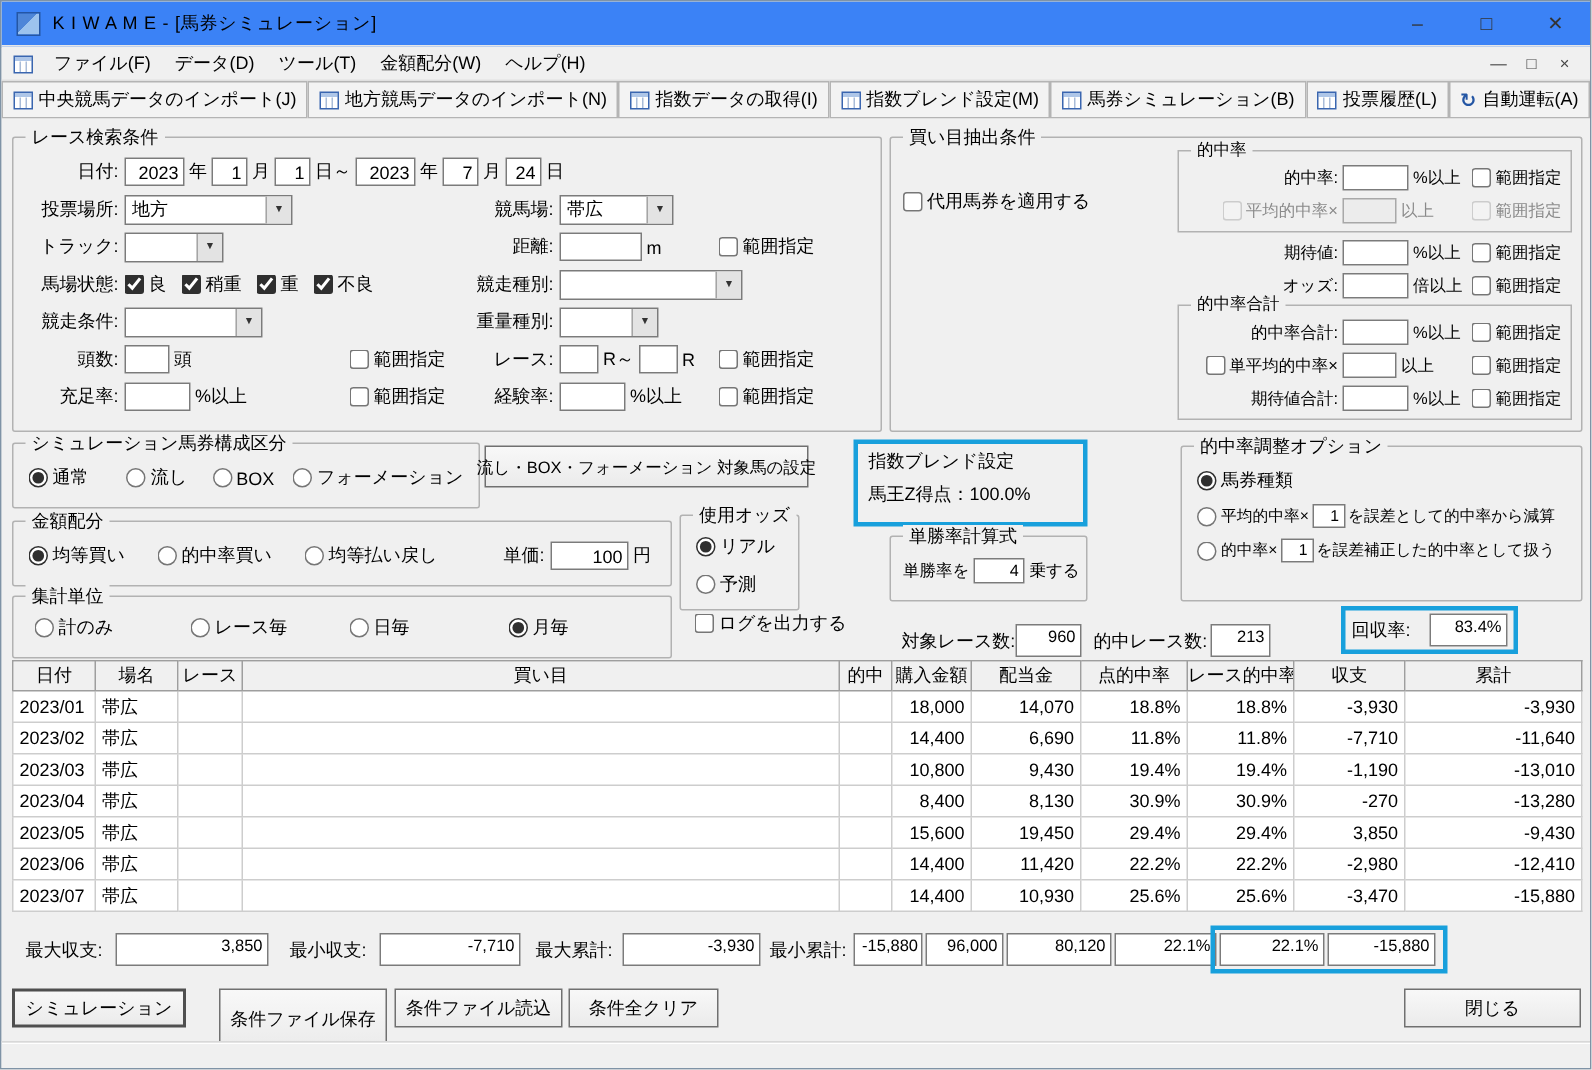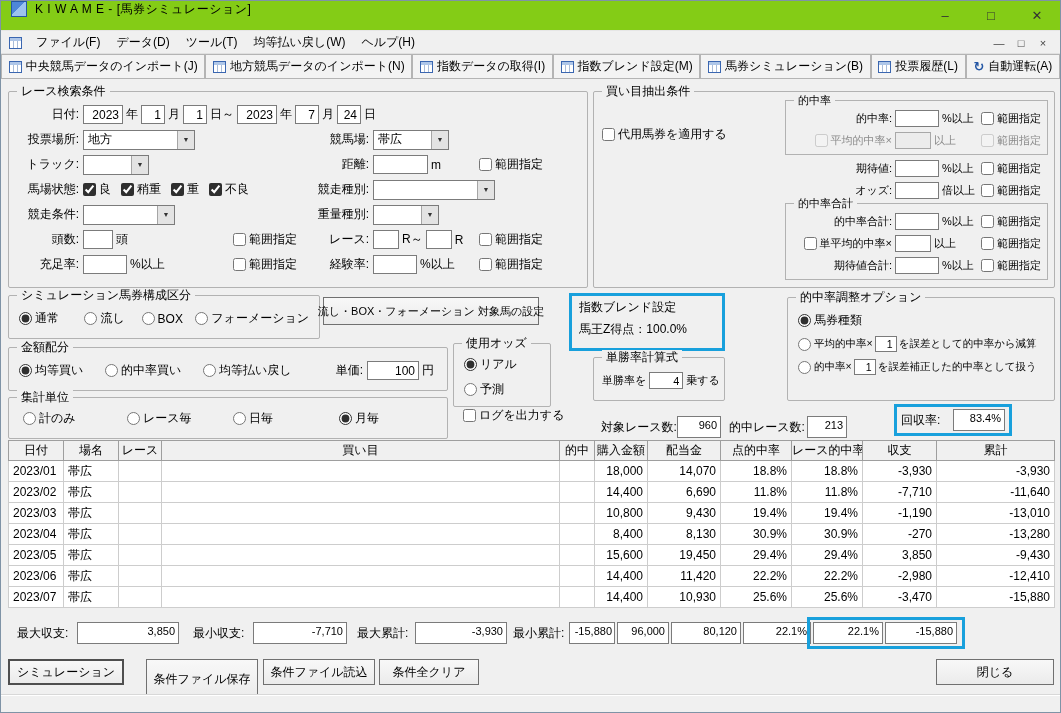--- a/index.html
+++ b/index.html
@@ -1,19 +1,19 @@
 <!DOCTYPE html>
 <html style="--hl: #18a0dc;"><head>
 <meta charset="utf-8">
 <style>
 :root{--hl:#18a0dc}
 *{box-sizing:border-box;margin:0;padding:0}
 body{font-family:"Liberation Sans","DejaVu Sans",sans-serif;font-size:12px;color:#000;background:#cfcfcf}
 .window{position:relative;width:1061px;height:713px;background:#f0f0f0;border:1px solid #7f93a6;overflow:hidden}
-.titlebar{position:absolute;left:0;top:0;right:0;height:30px;background:#84cc16;display:flex;border-bottom:1px solid #e6e6e6}
+.titlebar{position:absolute;left:0;top:0;right:0;height:30px;background:#3b82f6;display:flex;align-items:center;border-bottom:1px solid #e6e6e6}
 .app-ico{width:16px;height:16px;margin:0 8px 0 10px;border:1px solid #2456a4;background:linear-gradient(135deg,#4e86d8 0 45%,#9cc3ee 45%);flex:none}
 .title-text{letter-spacing:.5px;white-space:nowrap}
 .cap-btns{margin-left:auto;display:flex;height:100%}
 .cap-btn{width:46px;height:100%;display:flex;align-items:center;justify-content:center;font-size:13px;color:#333}
 .menubar{position:absolute;left:0;top:31px;right:0;height:22px;background:#f0f0f0;display:flex;align-items:center;border-bottom:1px solid #e0e0e0}
 .menu-item{padding:3px 8px;white-space:nowrap}
 .mdi-ctl{margin-left:auto;display:flex;align-items:center;padding-right:6px;color:#444}
 .mdi-btn{width:22px;text-align:center;font-size:11px}
 .toolbar{position:absolute;left:0;top:53px;right:0;height:25px;display:flex}
 .tbtn{flex:1 1 auto;display:flex;align-items:center;justify-content:center;gap:4px;border:1px solid #b4b4b4;background:#f3f3f3;white-space:nowrap;padding:0 4px}
@@ -74,21 +74,21 @@
       <div class="cap-btn">□</div>
       <div class="cap-btn">✕</div>
     </div>
   </div>
 
   <div class="menubar">
     <div class="tblico" style="margin:0 6px 0 8px"></div>
     <div class="menu-item">ファイル(F)</div>
     <div class="menu-item">データ(D)</div>
     <div class="menu-item">ツール(T)</div>
-    <div class="menu-item">均等払い戻し(W)</div>
+    <div class="menu-item">金額配分(W)</div>
     <div class="menu-item">ヘルプ(H)</div>
     <div class="mdi-ctl">
       <div class="mdi-btn">—</div>
       <div class="mdi-btn">□</div>
       <div class="mdi-btn">×</div>
     </div>
   </div>
 
   <div class="toolbar">
     <div class="tbtn">
@@ -424,21 +424,21 @@
             <span>均等払い戻し</span>
           </label>
         <span class="ml" style="display:inline-flex;align-items:center">
           <span class="rt">単価:</span>
           <input class="tb num" style="width: 52px;" value="100">
           <span class="u">円</span>
         </span>
       </div>
     </div>
 
-    <div class="grp" style="left:452px;top:264px;width:98px;height:64px;padding:12px 4px 0 10px">
+    <div class="grp" style="left:452px;top:264px;width:80px;height:64px;padding:12px 4px 0 10px">
       <div class="lg">使用オッズ</div>
       <label class="rd" style="margin-bottom:8px;display:flex">
           <input type="radio" name="oddsrc" checked="" style="">
           <span>リアル</span>
         </label>
       <label class="rd" style="display:flex">
           <input type="radio" name="oddsrc" style="">
           <span>予測</span>
         </label>
     </div>

